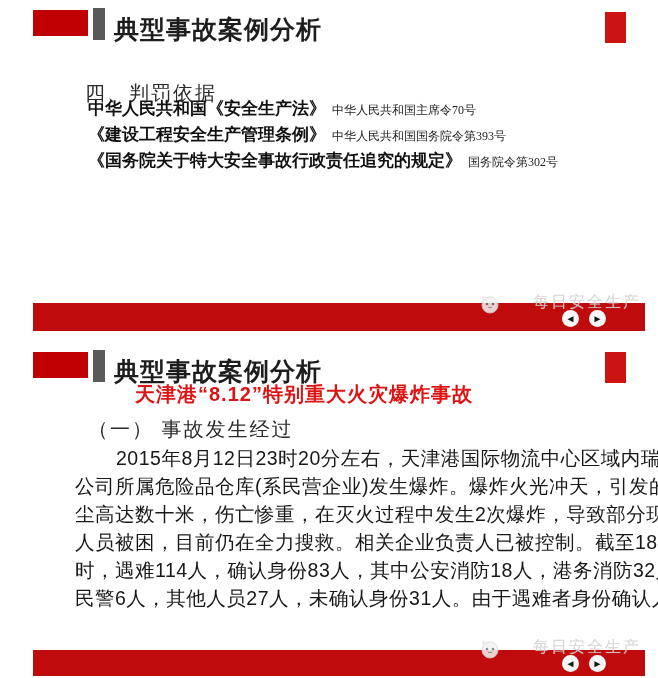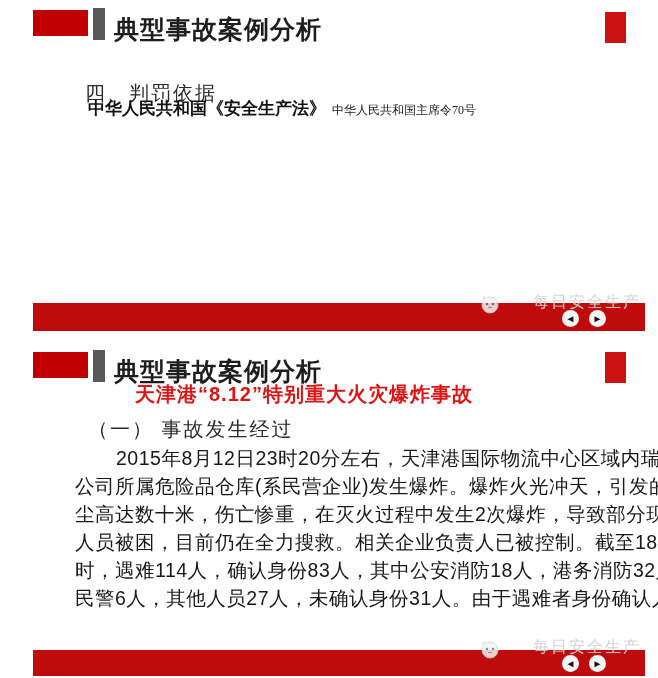--- a/index.html
+++ b/index.html
@@ -53,20 +53,26 @@
 <div class="hdr-tick s1-tick"></div>
 <div class="hdr-title s1-title">典型事故案例分析</div>
 <div class="corner-block s1-corner"></div>
 
 <div class="sec-heading s1-heading">四、判罚依据</div>
 
 <div class="laws">
   <div class="law-item">
     <span class="law-name">中华人民共和国《安全生产法》</span><span class="law-decree">中华人民共和国主席令70号</span>
   </div>
+  <div class="law-item">
+    <span class="law-name">《建设工程安全生产管理条例》</span><span class="law-decree">中华人民共和国国务院令第393号</span>
+  </div>
+  <div class="law-item">
+    <span class="law-name">《国务院关于特大安全事故行政责任追究的规定》</span><span class="law-decree">国务院令第302号</span>
+  </div>
 </div>
 
 <div class="red-bar bar1"></div>
 
 <div class="wm wm1">
   <svg class="wm-logo" viewBox="0 0 20 20">
     <circle cx="10" cy="11" r="8" fill="#f3f3f3" stroke="#d8d8d8" stroke-width="1"></circle>
     <circle cx="7" cy="10" r="1.3" fill="#777"></circle>
     <circle cx="13" cy="10" r="1.3" fill="#777"></circle>
     <path d="M8 13 q2 1.6 4 0" stroke="#999" stroke-width="1" fill="none"></path>

